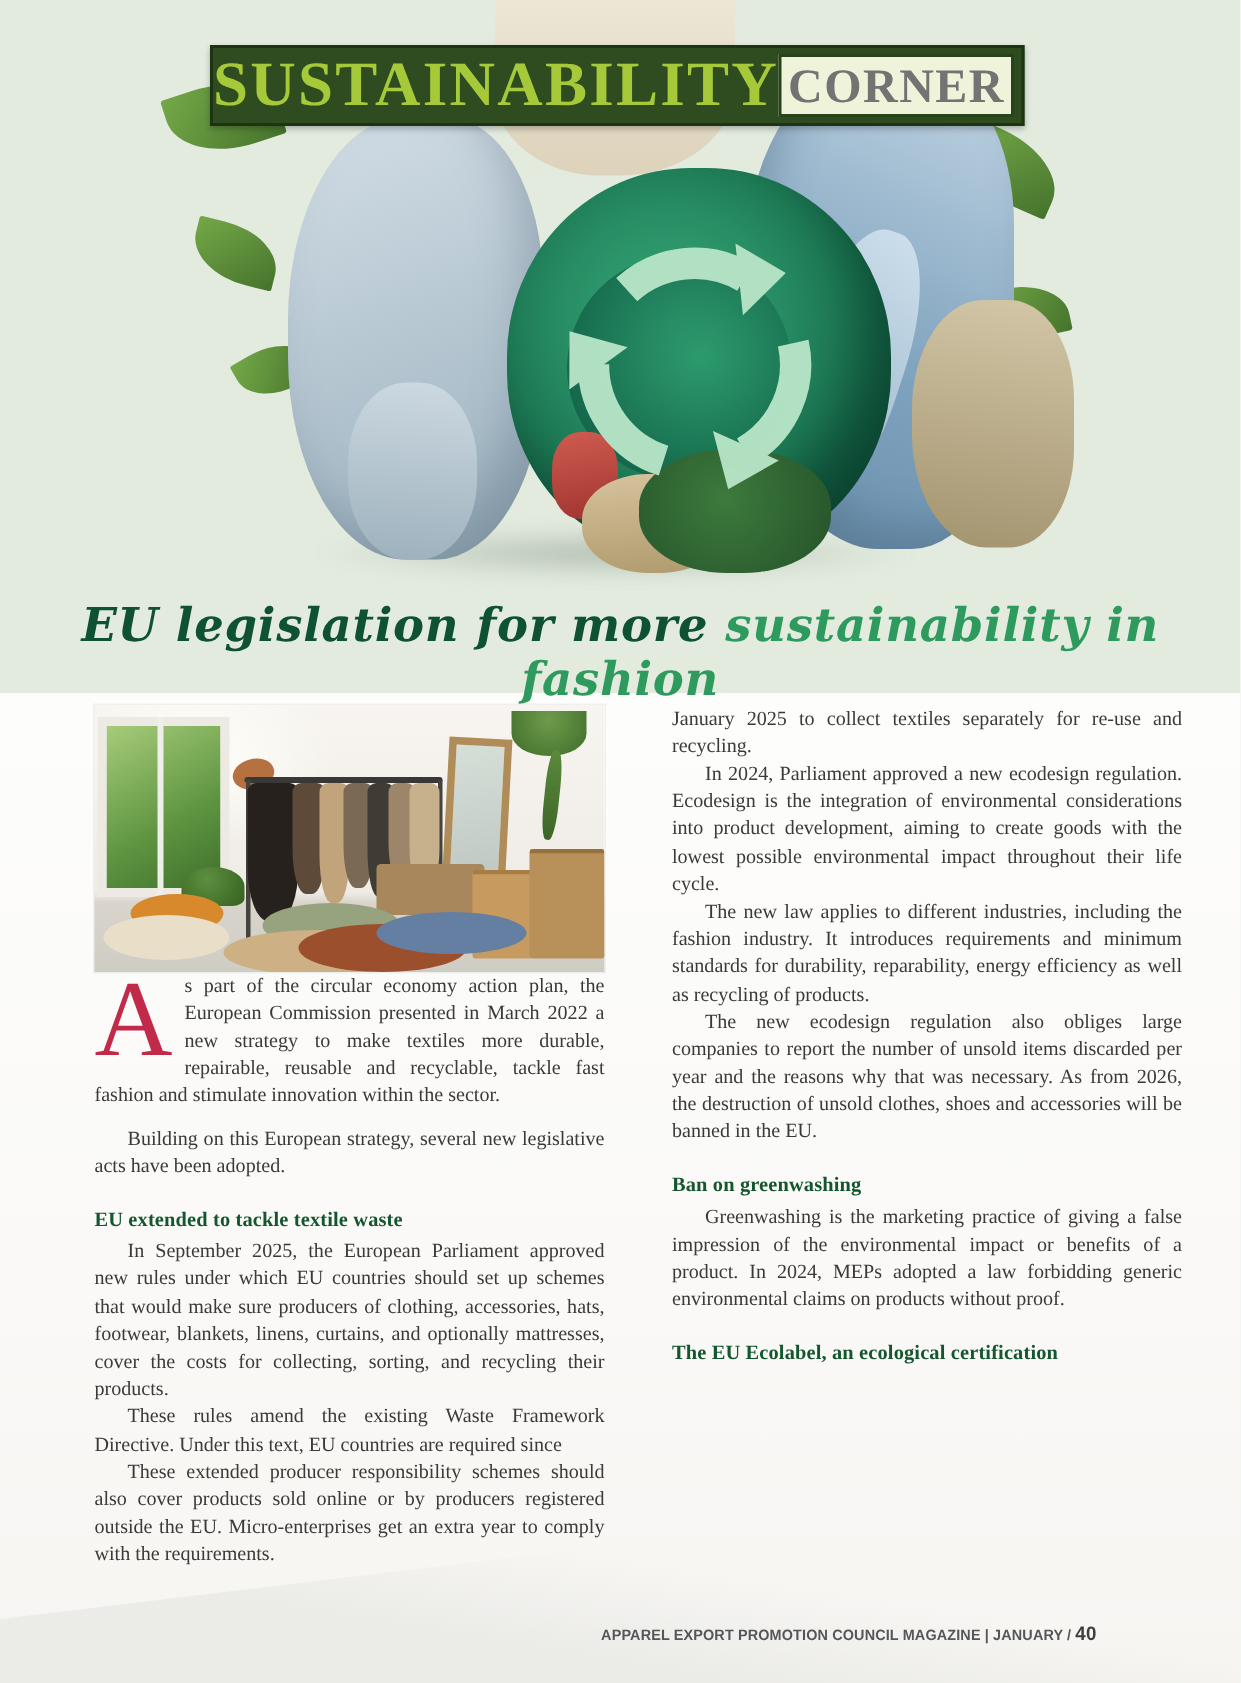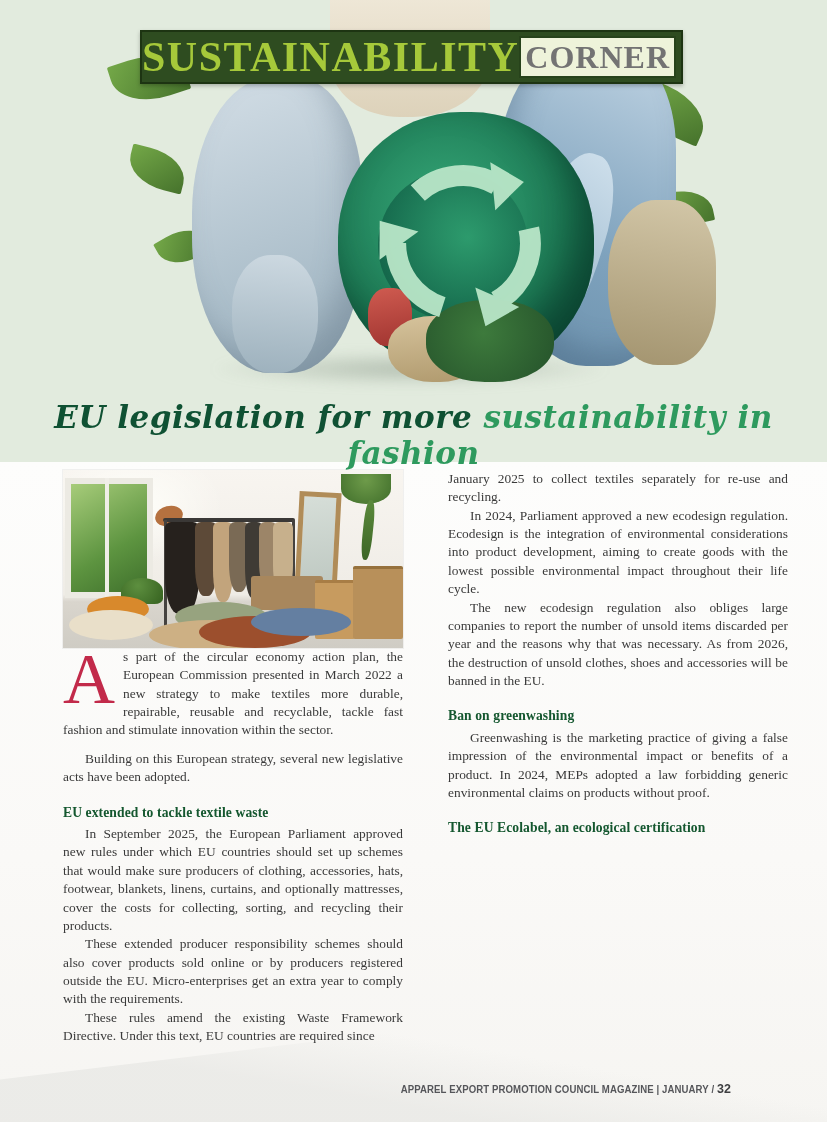--- a/index.html
+++ b/index.html
@@ -198,30 +198,31 @@
       <div class="shape ph-pile" style="left:136px;top:146px;width:112px;height:32px;background:#9c4f2d;"></div>
       <div class="shape ph-pile" style="left:188px;top:138px;width:100px;height:28px;background:#647fa1;"></div>
     </div>
 
     <p class="intro"><span class="dropcap">A</span><span>s part of the circular economy action plan, the European Commission presented in March 2022 a new strategy to make textiles more durable, repairable, reusable and recyclable, tackle fast fashion and stimulate innovation within the sector.</span></p>
 
     <div class="gap"></div>
     <p class="ind">Building on this European strategy, several new legislative acts have been adopted.</p>
     <h3>EU extended to tackle textile waste</h3>
     <p class="ind">In September 2025, the European Parliament approved new rules under which EU countries should set up schemes that would make sure producers of clothing, accessories, hats, footwear, blankets, linens, curtains, and optionally mattresses, cover the costs for collecting, sorting, and recycling their products.</p>
+    <p class="ind">These rules amend the existing Waste Framework Directive. Under this text, EU countries are required since</p>
     <p class="ind">These extended producer responsibility schemes should also cover products sold online or by producers registered outside the EU. Micro-enterprises get an extra year to comply with the requirements.</p>
-    <p class="ind">These rules amend the existing Waste Framework Directive. Under this text, EU countries are required since</p>
   </div>
 
   <div class="col col-right">
     <p>January 2025 to collect textiles separately for re-use and recycling.</p>
     <p class="ind">In 2024, Parliament approved a new ecodesign regulation. Ecodesign is the integration of environmental considerations into product development, aiming to create goods with the lowest possible environmental impact throughout their life cycle.</p>
+    <p class="ind">The new law applies to different industries, including the fashion industry. It introduces requirements and minimum standards for durability, reparability, energy efficiency as well as recycling of products.</p>
     <p class="ind">The new ecodesign regulation also obliges large companies to report the number of unsold items discarded per year and the reasons why that was necessary. As from 2026, the destruction of unsold clothes, shoes and accessories will be banned in the EU.</p>
     <h3>Ban on greenwashing</h3>
     <p class="ind">Greenwashing is the marketing practice of giving a false impression of the environmental impact or benefits of a product. In 2024, MEPs adopted a law forbidding generic environmental claims on products without proof.</p>
     <h3>The EU Ecolabel, an ecological certification</h3>
   </div>
 
   <div class="footer">
-    <span>APPAREL EXPORT PROMOTION COUNCIL MAGAZINE | JANUARY / </span><span class="pageno">32</span>
+    <span>APPAREL EXPORT PROMOTION COUNCIL MAGAZINE | JANUARY / </span><span class="pageno">40</span>
   </div>
 
 </div>
 
 </body></html>

